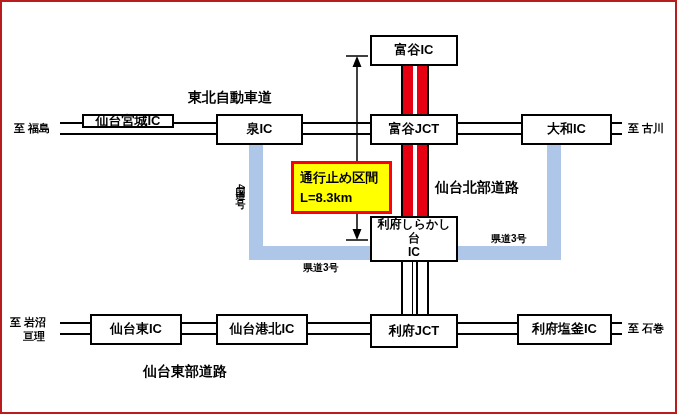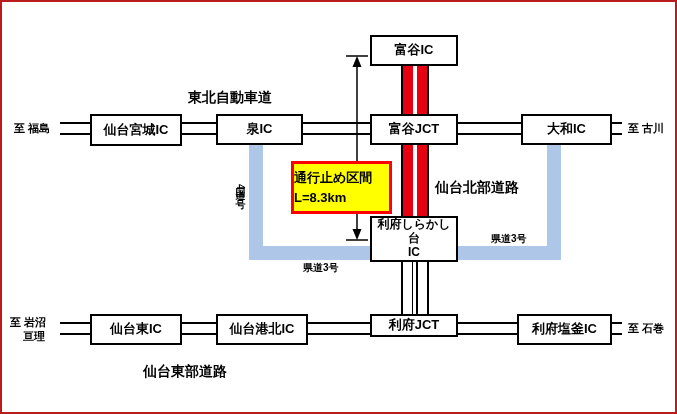--- a/index.html
+++ b/index.html
@@ -51,21 +51,21 @@
   .roadname{font-weight:bold;font-size:14px;color:#000;z-index:4;white-space:nowrap;}
   .dir{font-weight:bold;font-size:11px;color:#000;z-index:4;white-space:nowrap;line-height:1.25;}
   .routelabel{font-weight:bold;font-size:10px;color:#000;z-index:4;white-space:nowrap;}
   .vtext{writing-mode:vertical-rl;text-orientation:mixed;letter-spacing:2px;}
   #closure-box{
     background:var(--yellow);
     border:3px solid var(--boxred);
     box-sizing:border-box;
     z-index:5;
     display:flex;flex-direction:column;justify-content:center;
-    padding:3px 0;
+    padding:3px 6px;
     font-weight:bold;font-size:13px;color:#000;line-height:1.5;
     white-space:nowrap;
   }
   #dim-arrow{z-index:3;}
 </style>
 </head>
 <body>
 
 <div id="stage" style="--red:#e60012;--yellow:#ffff00;--boxred:#ff0000;--blue:#aec6e8;">
 
@@ -85,21 +85,21 @@
     <line x1="3" y1="188" x2="25" y2="188" stroke="#000" stroke-width="1.5"></line>
     <line x1="14" y1="10" x2="14" y2="182" stroke="#000" stroke-width="1.5"></line>
     <polygon points="14,4 9.5,15 18.5,15" fill="#000"></polygon>
     <polygon points="14,188 9.5,177 18.5,177" fill="#000"></polygon>
   </svg>
 
   <div class="abs box" style="left:368px;top:33px;width:88px;height:31px;">
     <span>富谷IC</span>
   </div>
 
-  <div class="abs box" style="left:88px;top:112px;width:92px;height:32px;">
+  <div class="abs box" style="left:80px;top:112px;width:92px;height:14px;">
     <span>仙台宮城IC</span>
   </div>
   <div class="abs box" style="left:214px;top:112px;width:87px;height:31px;">
     <span>泉IC</span>
   </div>
   <div class="abs box" style="left:519px;top:112px;width:91px;height:31px;">
     <span>大和IC</span>
   </div>
   <div class="abs box" style="left:368px;top:112px;width:88px;height:31px;">
     <span>富谷JCT</span>
@@ -109,21 +109,21 @@
     <span>利府しらかし台</span>
     <span>IC</span>
   </div>
 
   <div class="abs box" style="left:88px;top:312px;width:92px;height:31px;">
     <span>仙台東IC</span>
   </div>
   <div class="abs box" style="left:214px;top:312px;width:92px;height:31px;">
     <span>仙台港北IC</span>
   </div>
-  <div class="abs box" style="left:368px;top:312px;width:88px;height:23px;">
+  <div class="abs box" style="left:368px;top:312px;width:88px;height:34px;">
     <span>利府JCT</span>
   </div>
   <div class="abs box" style="left:515px;top:312px;width:95px;height:31px;align-items:center;">
     <span>利府塩釜IC</span>
   </div>
 
   <div id="closure-box" class="abs" style="left:289px;top:159px;width:101px;height:53px;">
     <span>通行止め区間</span>
     <span>L=8.3km</span>
   </div>

